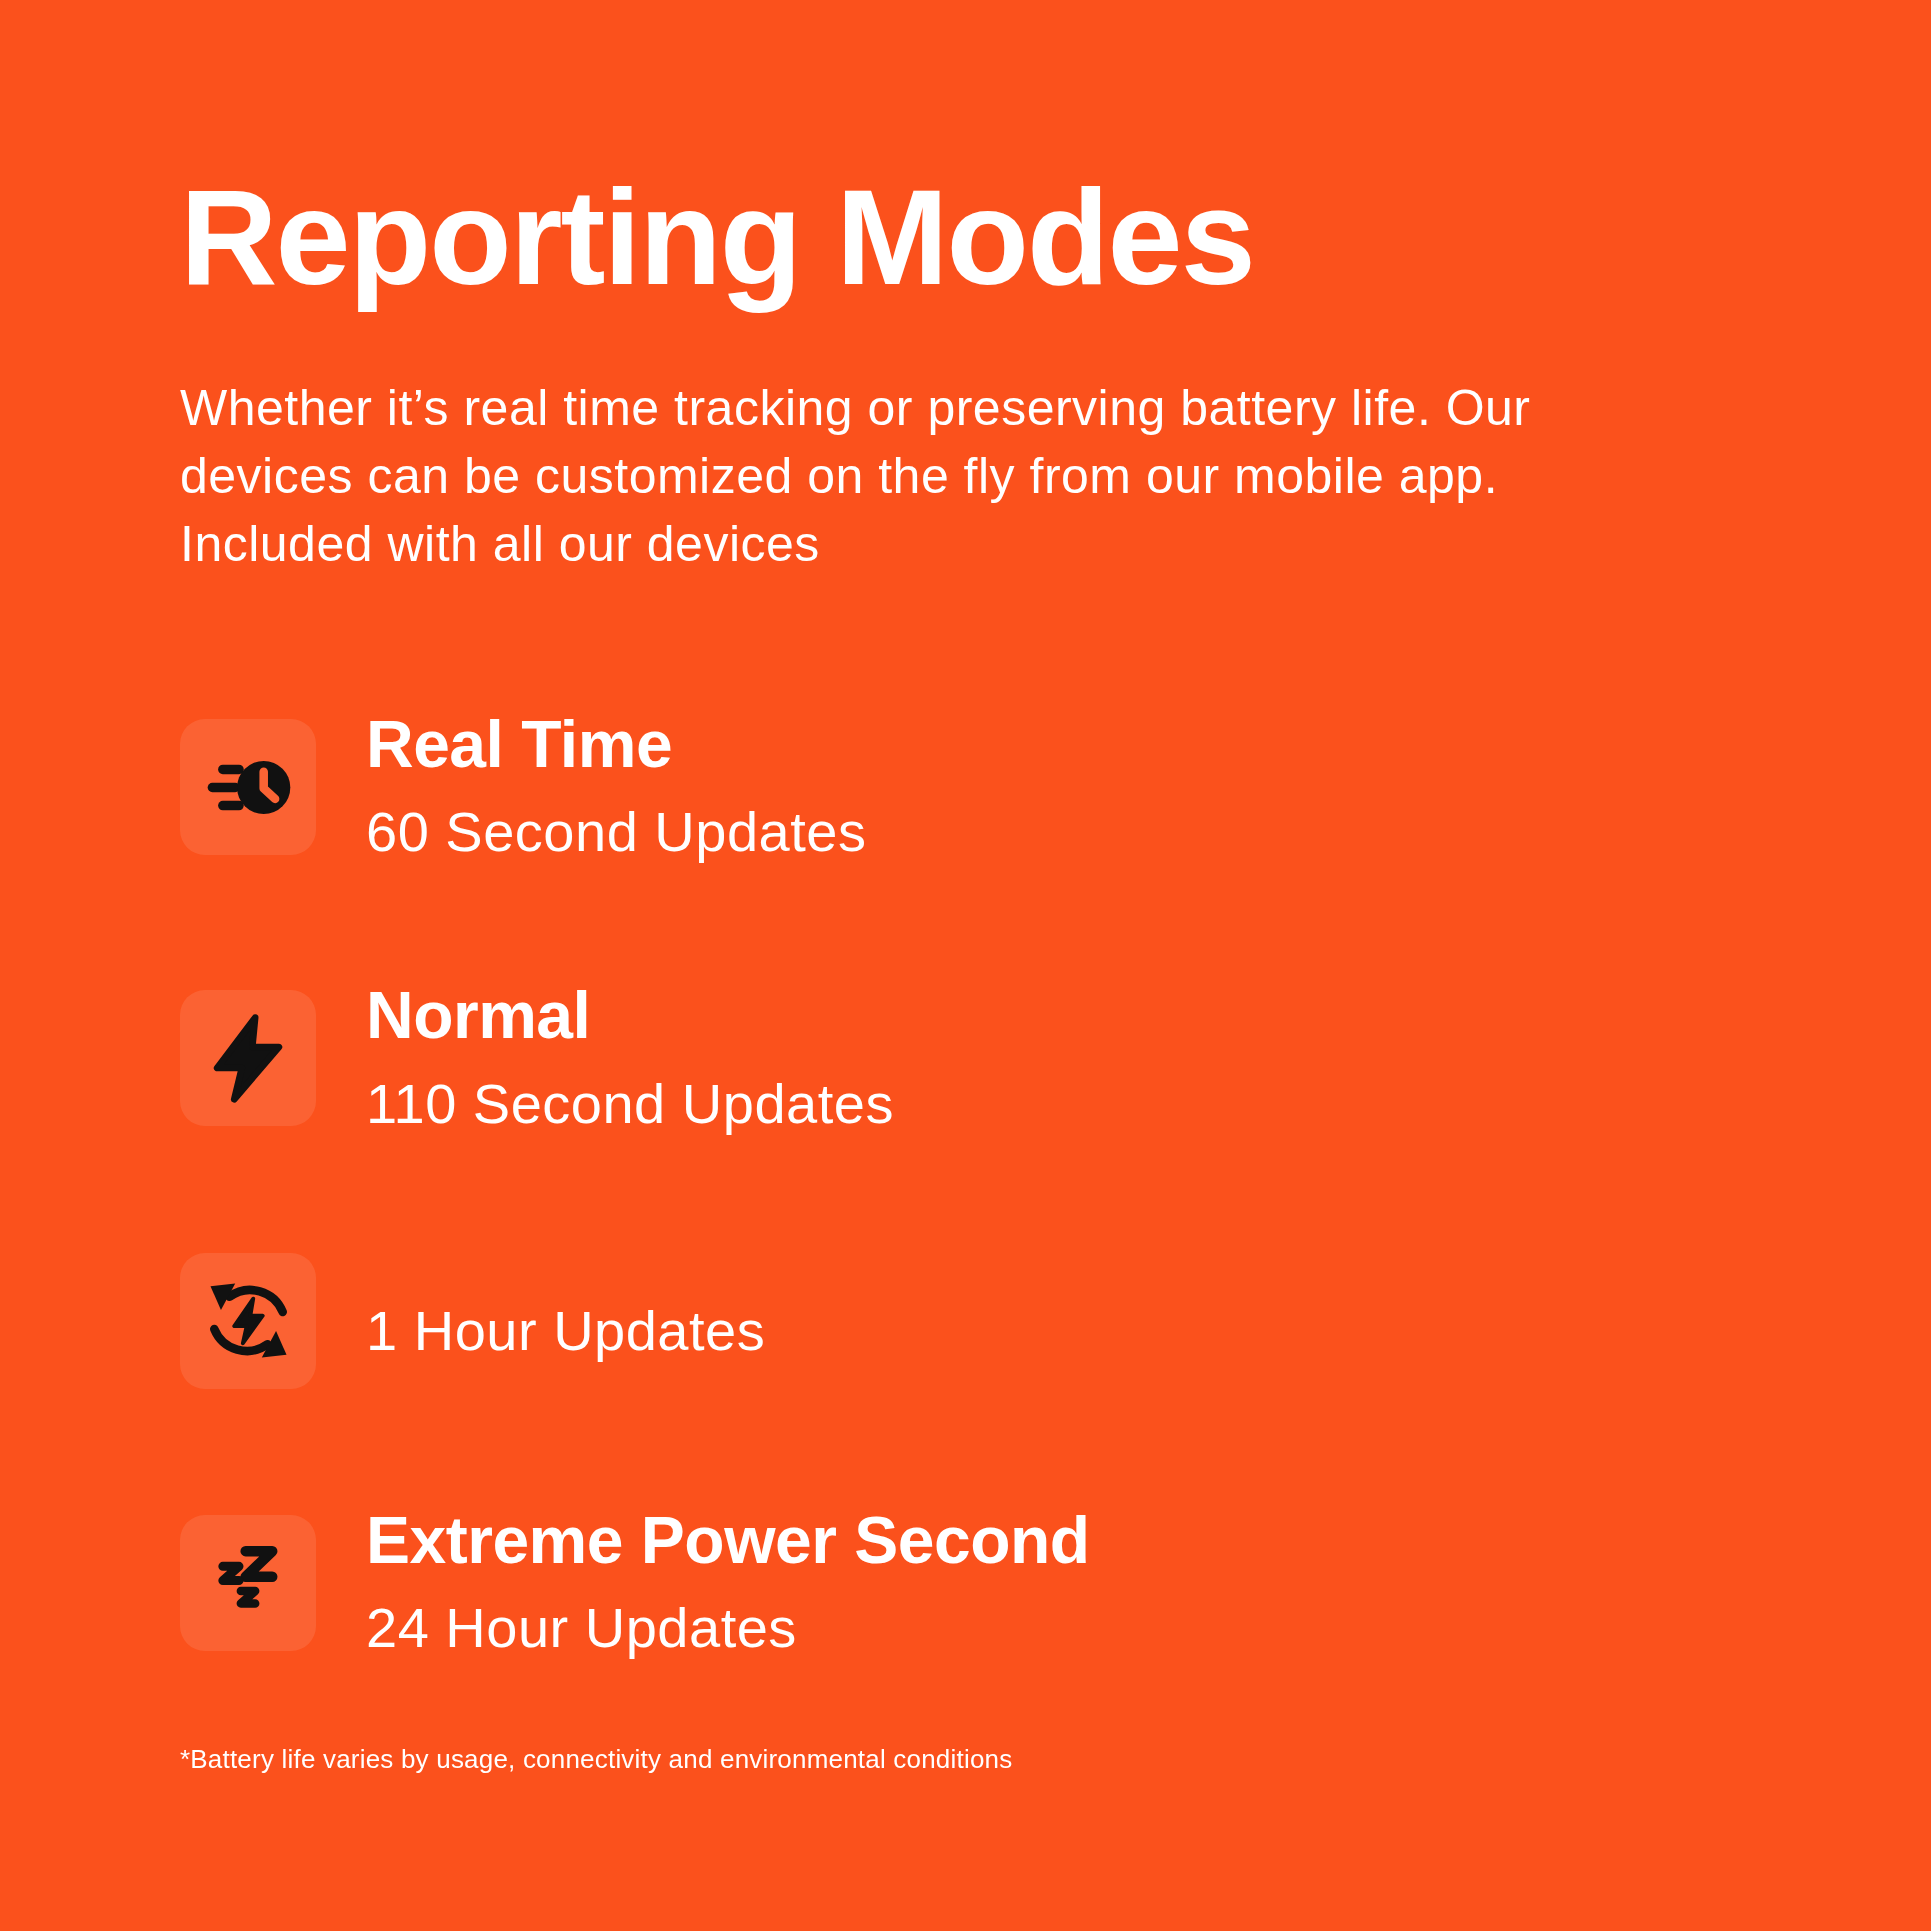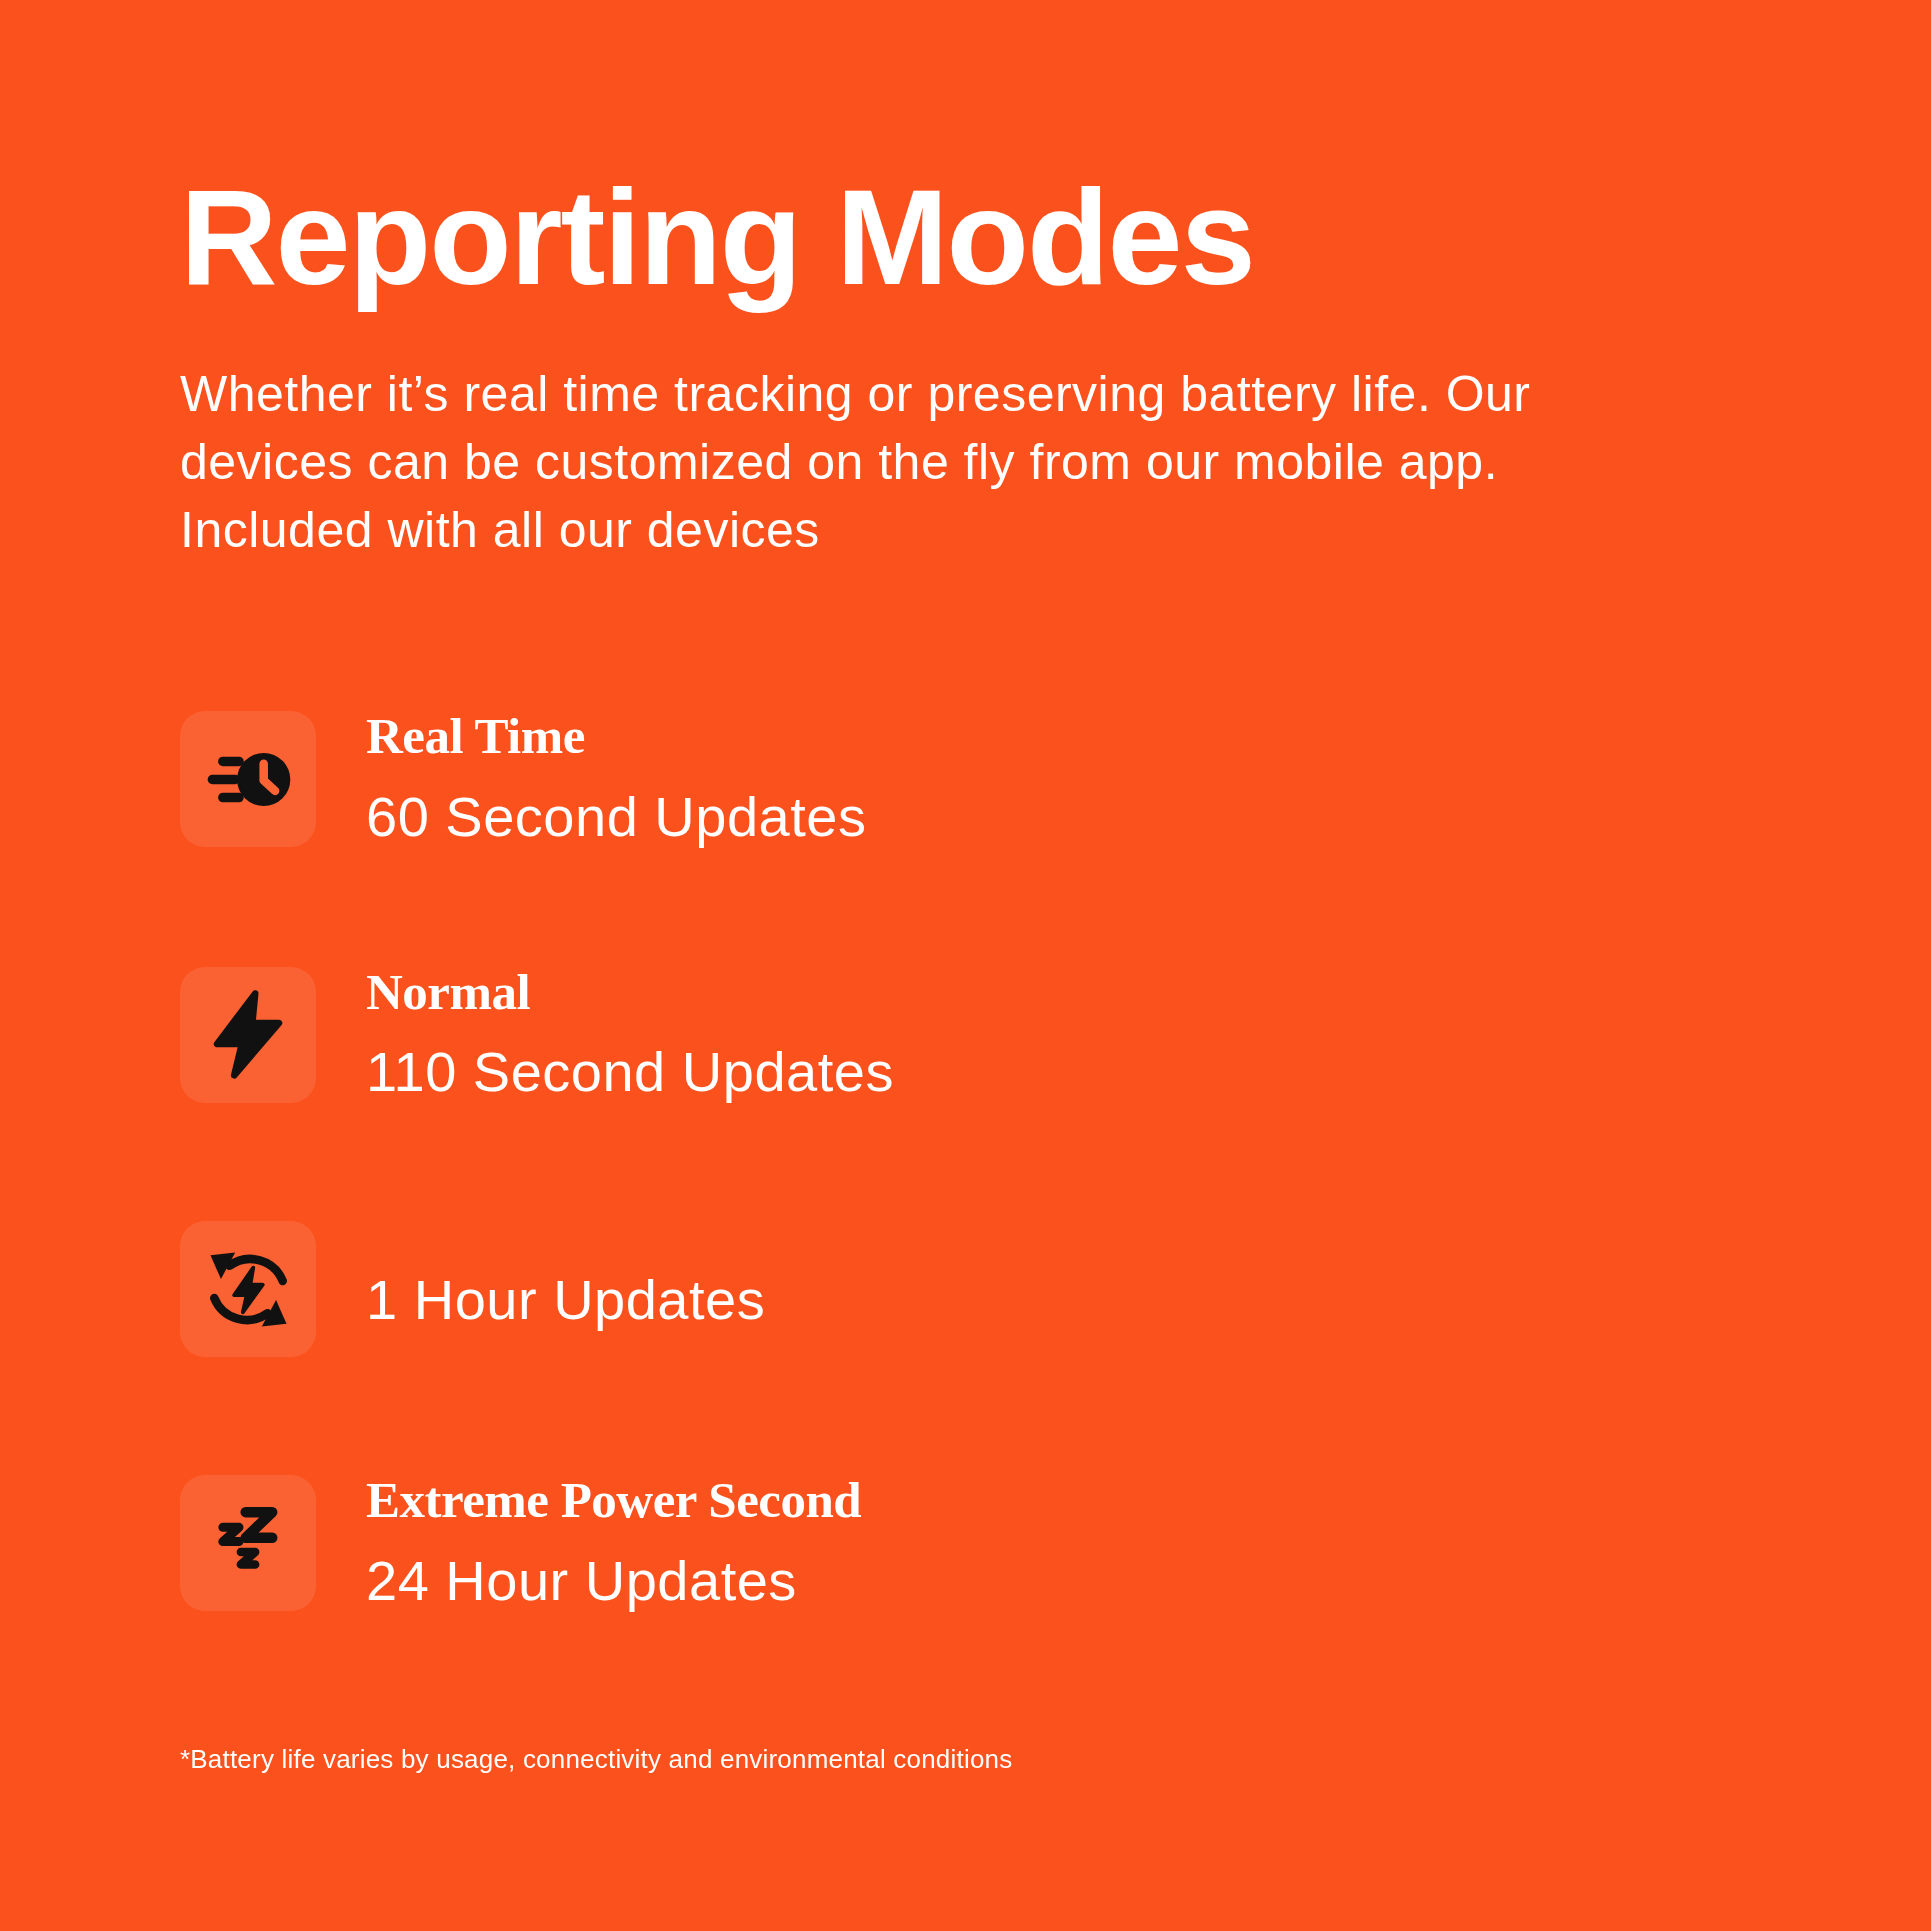--- a/index.html
+++ b/index.html
@@ -25,21 +25,21 @@
     left:180px;top:162px;
     width:1641px;
   }
   .page-title{
     font-size:135px;
     font-weight:700;
     letter-spacing:-1.9px;
     line-height:1.12;
   }
   .page-description{
-    margin-top:47px;
+    margin-top:61px;
     font-size:50px;
     font-weight:400;
     line-height:68px;
     letter-spacing:0.5px;
     white-space:pre-line;
     max-width:1641px;
   }
   .modes{
     position:absolute;
     left:180px;top:710px;right:145px;
@@ -59,25 +59,24 @@
     border-radius:25px;
     background:var(--card);
     display:grid;
     place-items:center;
   }
   .mode-icon{width:95px;height:95px;display:block;}
   .ink-fill{fill:var(--ink);}
   .ink-stroke{stroke:var(--ink);fill:none;}
   .cut-stroke{stroke:var(--card-solid);fill:none;}
   .mode-title{
-    font-size:51px;
+    font-size:66px;
     font-weight:700;
     line-height:1.05;
     letter-spacing:-0.5px;
-    font-family:Liberation Serif, serif;
   }
   .mode-sub{
     margin-top:20px;
     font-size:56px;
     font-weight:400;
     letter-spacing:0.5px;
   }
   .disclaimer{
     position:absolute;
     left:180px;top:1744px;

